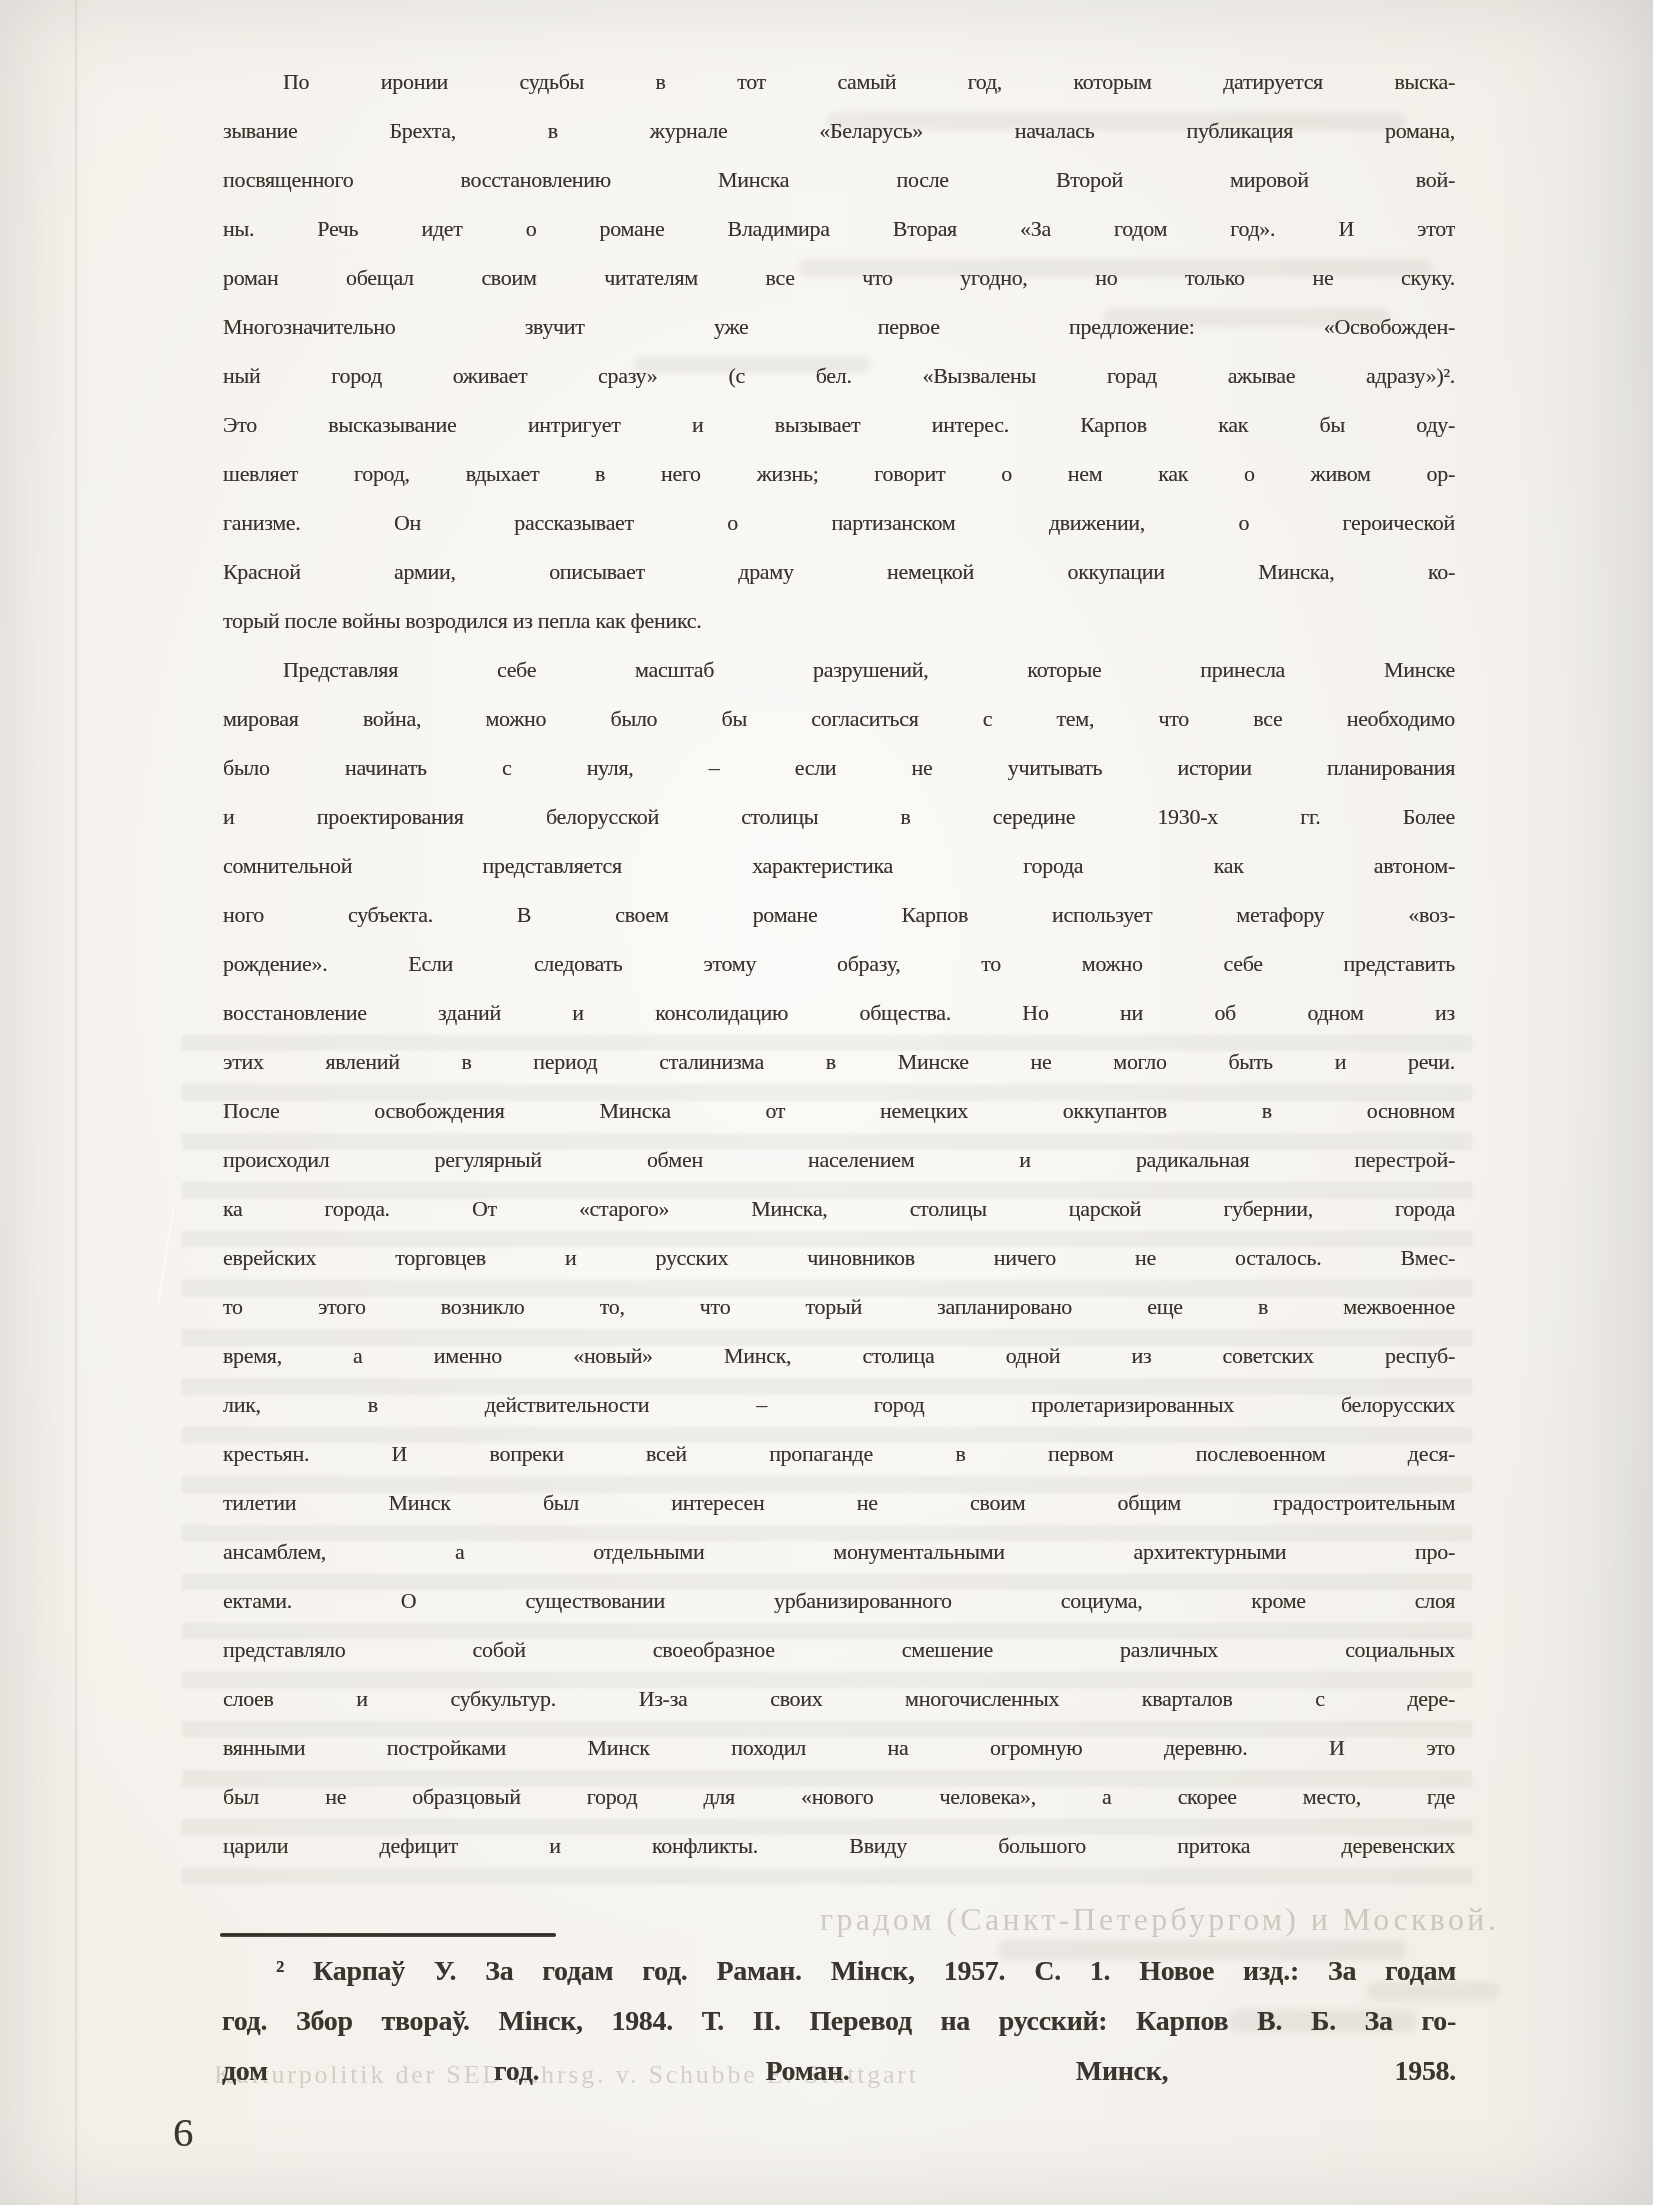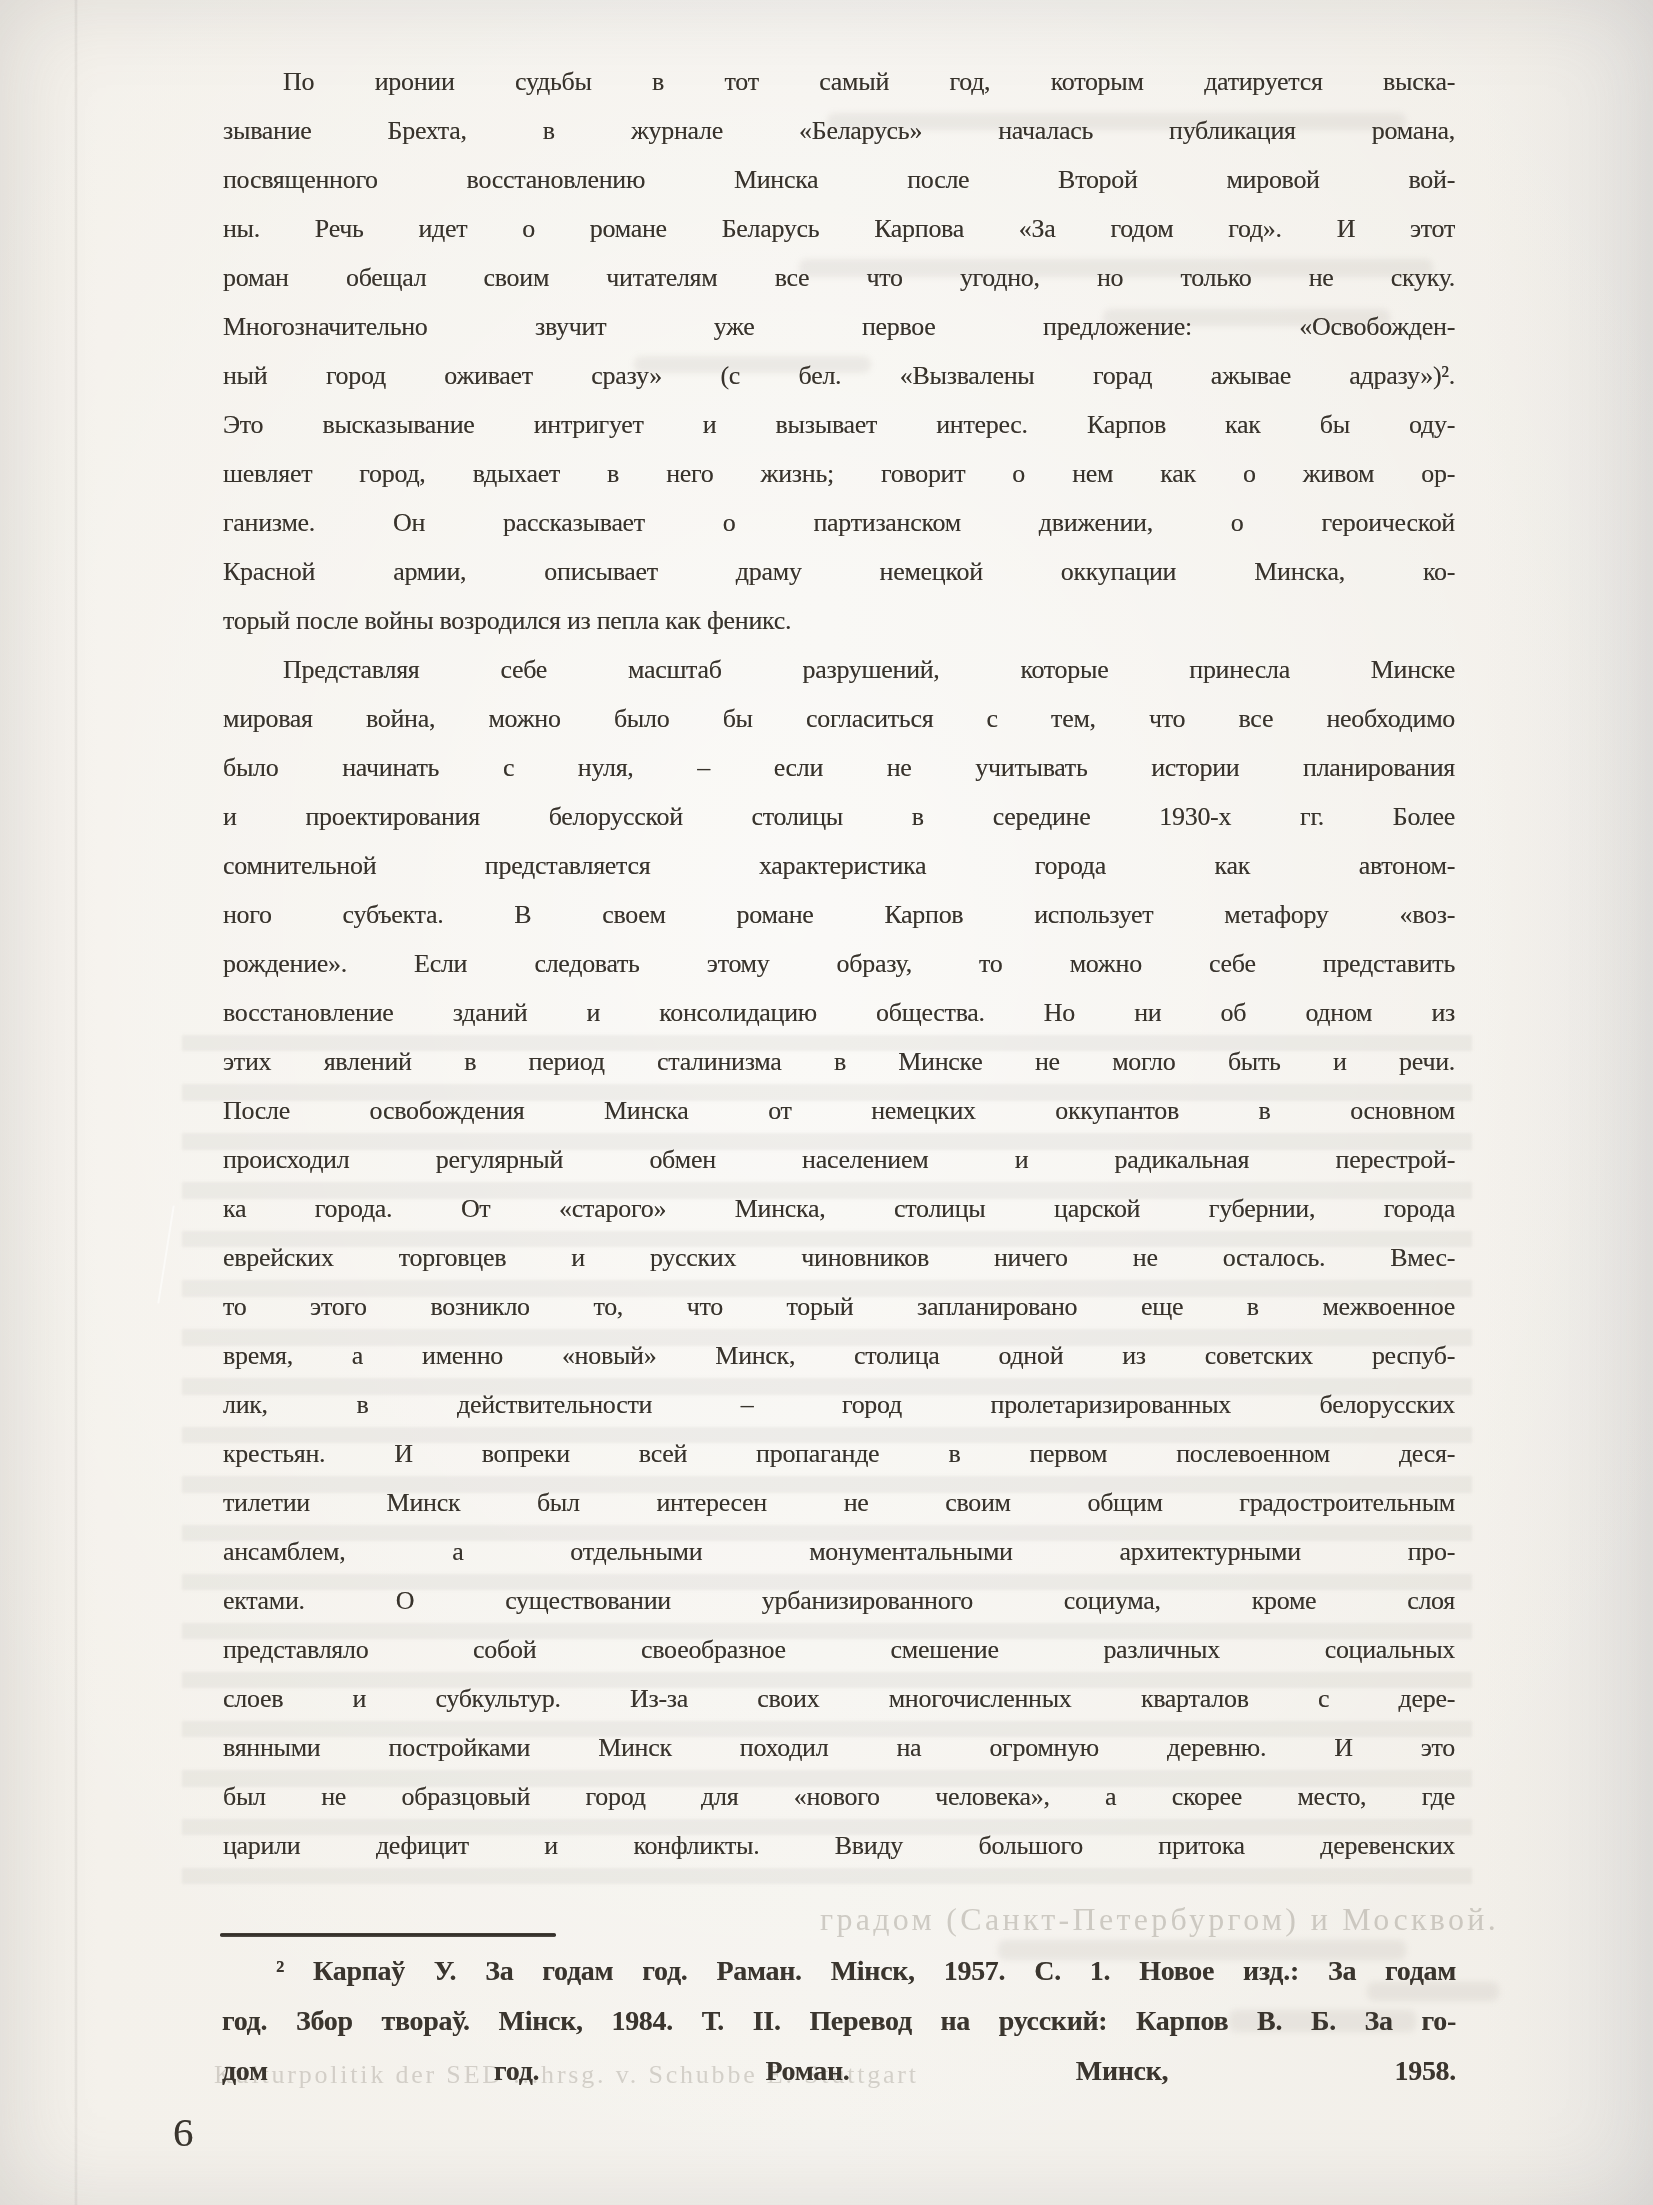--- a/index.html
+++ b/index.html
@@ -21,21 +21,21 @@
   .edge-right{
     position:absolute;top:0;right:0;width:171px;height:2205px;
     background:linear-gradient(90deg, rgba(150,150,155,0) 0%, rgba(150,150,155,0.07) 100%);
   }
   .crease{
     position:absolute;left:74px;top:0;width:4.4px;height:2205px;
     background:linear-gradient(90deg, rgba(100,95,90,0) 0%, rgba(100,95,90,0.12) 50%, rgba(100,95,90,0) 100%);
   }
   .body-text{
     position:absolute;left:223px;top:57px;width:1232px;
-    font-size:26px;line-height:49px;
+    font-size:22px;line-height:49px;
     letter-spacing:-0.3px;
     color:#38332c;
     text-shadow:0 0 0.6px rgba(56,51,44,0.45);
   }
   .bline{
     text-align:justify;text-align-last:justify;
     height:49px;overflow:hidden;
   }
   .indent{text-indent:60px;}
   .pend{text-align-last:left;}
@@ -110,21 +110,21 @@
   <div class="ghost-bar" style="left:1367px;top:1982px;width:132px;height:19px;"></div>
   <div class="ghost-bar" style="left:1229px;top:2010px;width:187px;height:22px;"></div>
 
   <div class="ghost ghost-upper">градом (Санкт-Петербургом) и Москвой.</div>
   <div class="ghost ghost-lower">Kulturpolitik der SED ...hrsg. v. Schubbe E. Stuttgart</div>
 
   <div class="body-text">
     <div class="bline indent">По иронии судьбы в тот самый год, которым датируется выска-</div>
     <div class="bline">зывание Брехта, в журнале «Беларусь» началась публикация романа,</div>
     <div class="bline">посвященного восстановлению Минска после Второй мировой вой-</div>
-    <div class="bline">ны. Речь идет о романе Беларусь Карпова «За годом год». И этот</div>
+    <div class="bline">ны. Речь идет о романе Владимира Вторая «За годом год». И этот</div>
     <div class="bline">роман обещал своим читателям все что угодно, но только не скуку.</div>
     <div class="bline">Многозначительно звучит уже первое предложение: «Освобожден-</div>
     <div class="bline">ный город оживает сразу» (с бел. «Вызвалены горад ажывае адразу»)².</div>
     <div class="bline">Это высказывание интригует и вызывает интерес. Карпов как бы оду-</div>
     <div class="bline">шевляет город, вдыхает в него жизнь; говорит о нем как о живом ор-</div>
     <div class="bline">ганизме. Он рассказывает о партизанском движении, о героической</div>
     <div class="bline">Красной армии, описывает драму немецкой оккупации Минска, ко-</div>
     <div class="bline pend">торый после войны возродился из пепла как феникс.</div>
 
     <div class="bline indent">Представляя себе масштаб разрушений, которые принесла Минске</div>

